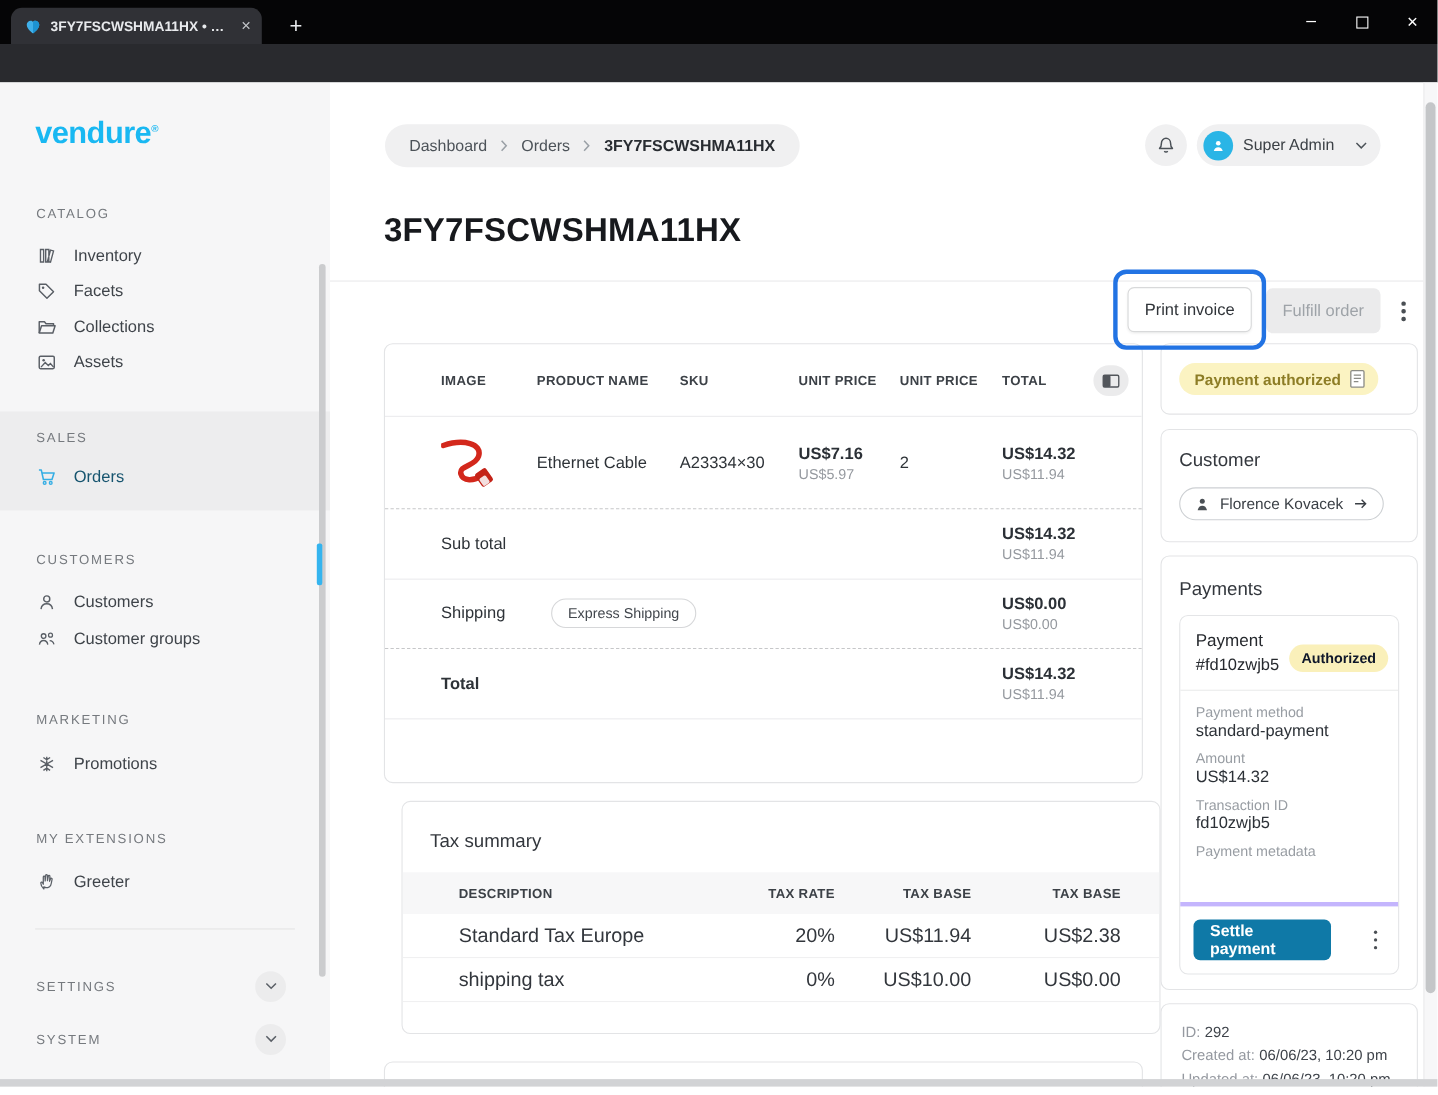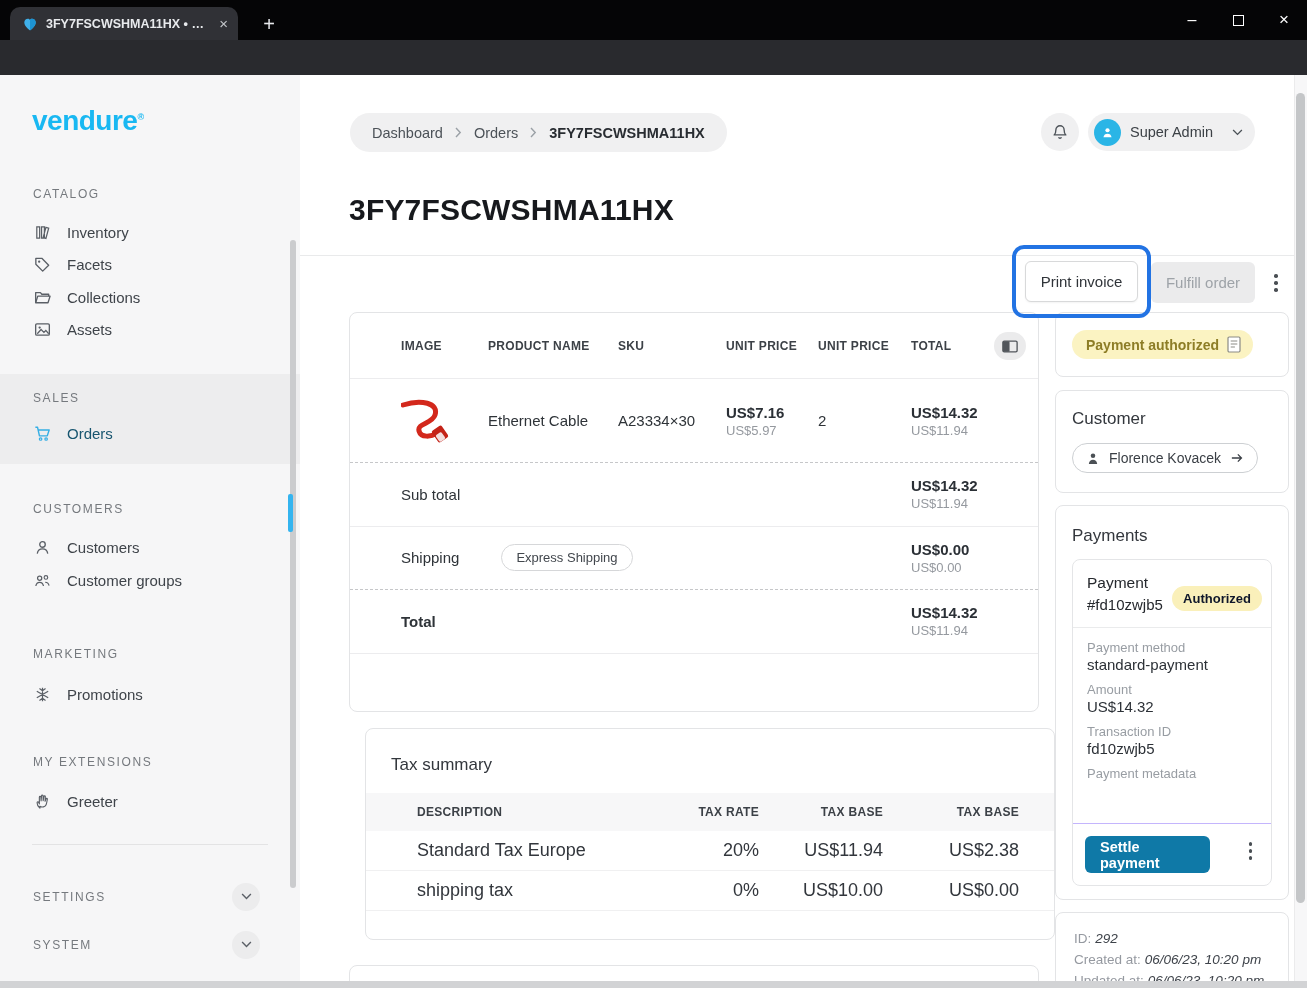--- a/index.html
+++ b/index.html
@@ -139,29 +139,29 @@
   #payments-card { left:755px; top:430px; width:234px; height:395px; padding:20px 16px; overflow:hidden; }
   .pay-inner { margin-top:13px; border:1px solid #e4e5e7; border-radius:8px; height:327px; position:relative; }
   .pi-head { padding:14px; border-bottom:1px solid #eaebec; position:relative; }
   .pi-name { font-size:15.5px; color:#26292e; }
   .pi-id { font-size:15px; color:#26292e; margin-top:4px; }
   .auth-badge { position:absolute; right:9px; top:26px; background:#faf0ba; border-radius:13px; padding:5px 11px;
                 font-size:13px; font-weight:700; color:#0f172a; }
   .pi-body { padding:12px 14px 0 14px; }
   .plabel { font-size:13px; color:#989da3; }
   .pval { font-size:15px; color:#2c3137; margin:1px 0 9px 0; }
-  .pi-foot { position:absolute; left:0; right:0; bottom:0; border-top:1px solid #c4b5fd; padding:12px 12px;
-             display:flex; gap:32px; }
+  .pi-foot { position:absolute; left:0; right:0; bottom:0; border-top:4px solid #c4b5fd; padding:12px 12px;
+             display:flex; align-items:center; gap:32px; }
   .btn-settle { background:#0f79a7; color:#fff; font-size:14.5px; font-weight:700; border-radius:6px; height:37px;
                 padding:0 15px; display:flex; align-items:center; cursor:pointer; }
   .kebab-pay { width:18px; height:30px; }
 
   #meta-card { left:755px; top:837px; width:234px; height:84px; padding:15px 18px; }
   .meta-row { font-size:13.5px; line-height:21px; color:#9599a0; }
-  .meta-row b { color:#3e434a; font-weight:500; margin-left:4px;font-style:italic; }
+  .meta-row b { color:#3e434a; font-weight:500; margin-left:4px; }
 </style>
 </head>
 <body>
 
 <div class="titlebar">
   <div class="tab">
     <span>
       <svg width="16" height="16" viewBox="0 0 16 16">
           <path d="M8 14.2S2.3 10.6 2.3 6.4C2.3 4.4 3.9 2.8 5.9 2.8c.9 0 1.7.5 2.1 1.1.4-.6 1.2-1.1 2.1-1.1 2 0 3.6 1.6 3.6 3.6 0 4.2-5.7 7.8-5.7 7.8z" fill="#3fb0ea"></path>
           <path d="M8 3.9c.4-.6 1.2-1.1 2.1-1.1 2 0 3.6 1.6 3.6 3.6 0 4.2-5.7 7.8-5.7 7.8V3.9z" fill="#1d93d2"></path>

